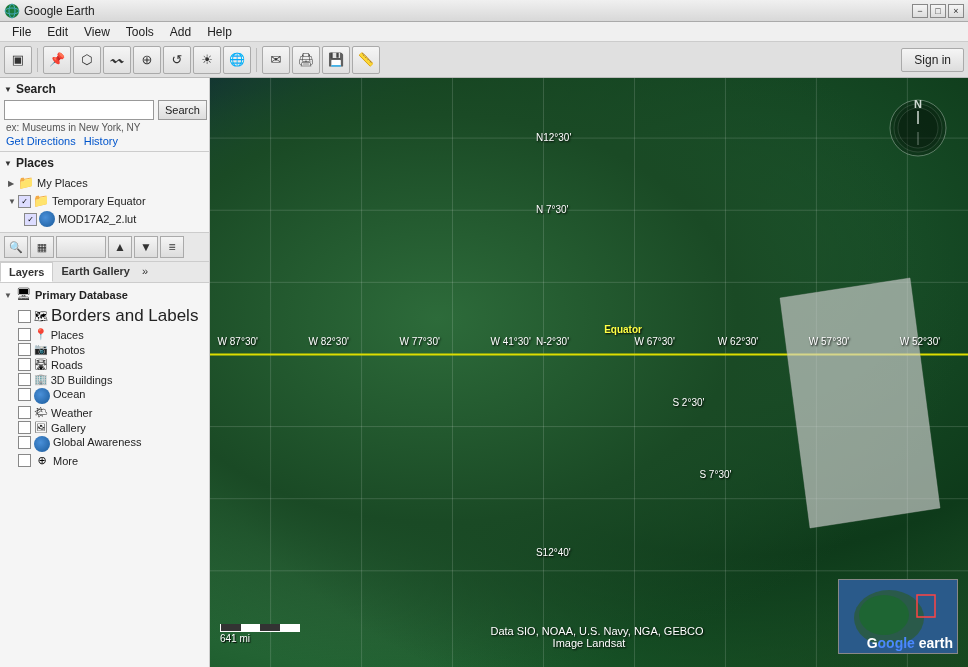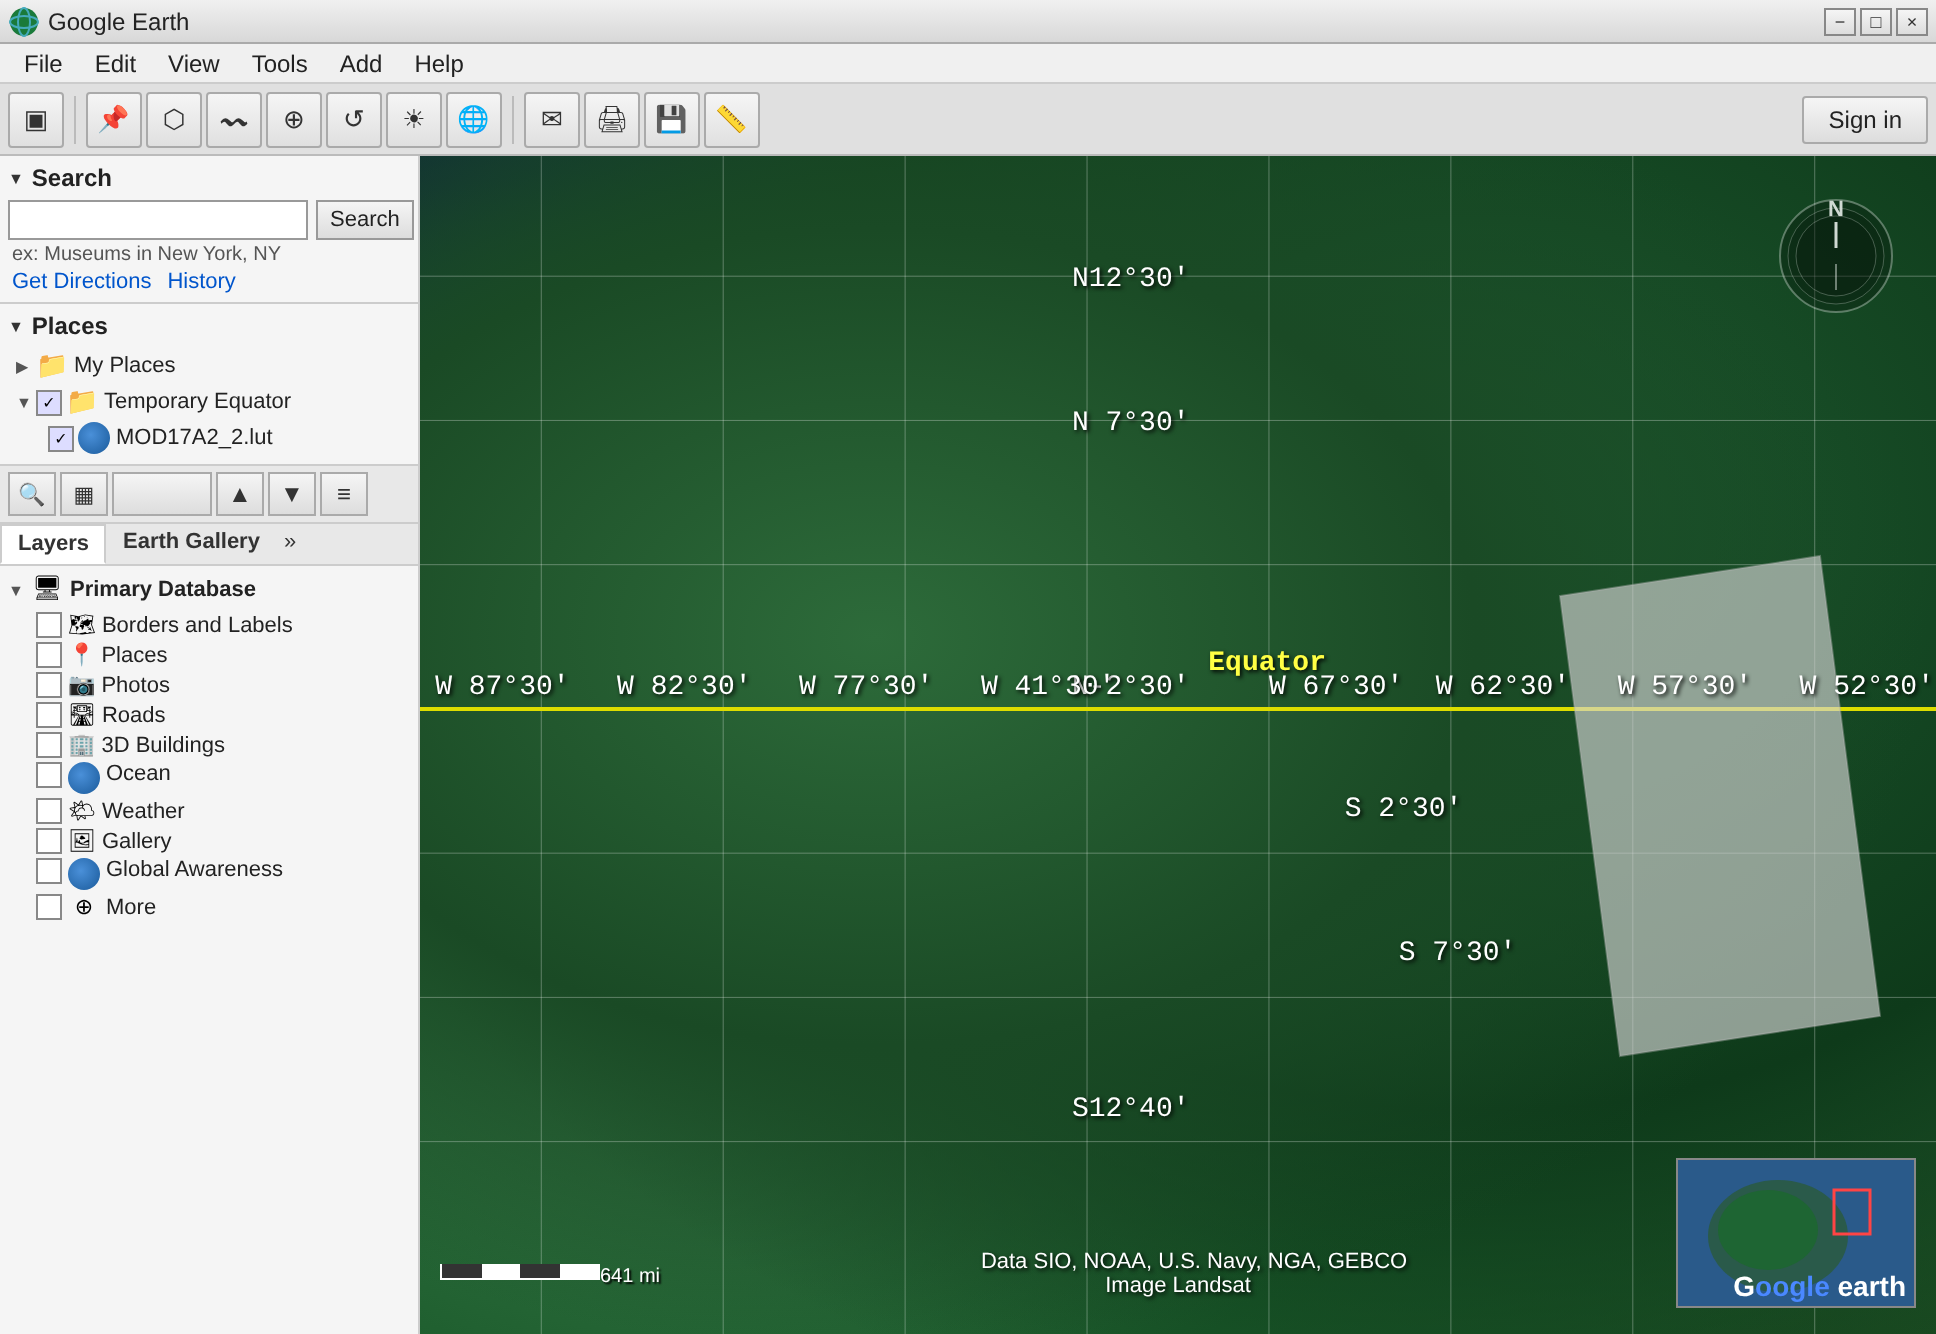--- a/index.html
+++ b/index.html
@@ -143,22 +143,22 @@
       right: 20px;
       width: 60px;
       height: 60px;
       opacity: 0.8;
     }
 
     
     .grid-label {
       position: absolute;
       color: white;
-      font-size: 14px;
-      font-family: Liberation Mono, monospace;
+      font-size: 10px;
+      font-family: Liberation Sans, sans-serif;
       text-shadow: 1px 1px 2px #000;
       pointer-events: none;
     }
 
     
     #attribution {
       position: absolute;
       bottom: 30px;
       left: 50%;
       transform: translateX(-50%);
@@ -351,21 +351,21 @@
       <div style="padding:2px 4px;flex:1;overflow-y:auto;">
         <div style="display:flex;align-items:center;padding:2px 0;cursor:pointer;">
           <span style="font-size:8px;width:12px;color:#555;">▼</span>
           <span style="width:16px;height:16px;margin-right:3px;font-size:12px;">🖥</span>
           <span style="font-size:11px;color:#222;font-weight:bold;">Primary Database</span>
         </div>
 
         <div style="display:flex;align-items:center;padding:1px 0 1px 14px;cursor:pointer;">
           <div style="width:13px;height:13px;border:1px solid #888;background:white;margin-right:3px;flex-shrink:0;"></div>
           <span style="font-size:11px;margin-right:3px;">🗺</span>
-          <span style="font-size:11px;color:#222;">Borders and Labels</span>
+          <span style="font-size:17px;color:#222;">Borders and Labels</span>
         </div>
         <div style="display:flex;align-items:center;padding:1px 0 1px 14px;cursor:pointer;">
           <div style="width:13px;height:13px;border:1px solid #888;background:white;margin-right:3px;flex-shrink:0;"></div>
           <span style="font-size:11px;margin-right:3px;">📍</span>
           <span style="font-size:11px;color:#222;">Places</span>
         </div>
         <div style="display:flex;align-items:center;padding:1px 0 1px 14px;cursor:pointer;">
           <div style="width:13px;height:13px;border:1px solid #888;background:white;margin-right:3px;flex-shrink:0;"></div>
           <span style="font-size:11px;margin-right:3px;">📷</span>
           <span style="font-size:11px;color:#222;">Photos</span>
@@ -453,21 +453,21 @@
       <span class="grid-label" style="top:43%;left:67%;">W 62°30'</span>
       <span class="grid-label" style="top:43%;left:79%;">W 57°30'</span>
       <span class="grid-label" style="top:43%;left:91%;">W 52°30'</span>
 
       <div id="attribution">
         <div style="font-size:11px;color:white;text-shadow:1px 1px 2px #000;margin-left:16px;">Data SIO, NOAA, U.S. Navy, NGA, GEBCO</div>
         <div style="font-size:11px;color:white;text-shadow:1px 1px 2px #000;">Image Landsat</div>
       </div>
 
       <div id="scale-bar" style="position:absolute;bottom:35px;left:10px;">
-        <div style="display:flex;flex-direction:row;align-items:flex-start;">
+        <div style="display:flex;flex-direction:column;align-items:flex-start;">
           <div style="display:flex;align-items:center;">
             <div style="width:80px;height:8px;border:1px solid white;border-top:none;display:flex;">
               <div style="flex:1;background:#333;"></div>
               <div style="flex:1;background:white;"></div>
               <div style="flex:1;background:#333;"></div>
               <div style="flex:1;background:white;"></div>
             </div>
           </div>
           <span style="color:white;font-size:10px;text-shadow:1px 1px 1px #000;margin-top:1px;">641 mi</span>
         </div>

